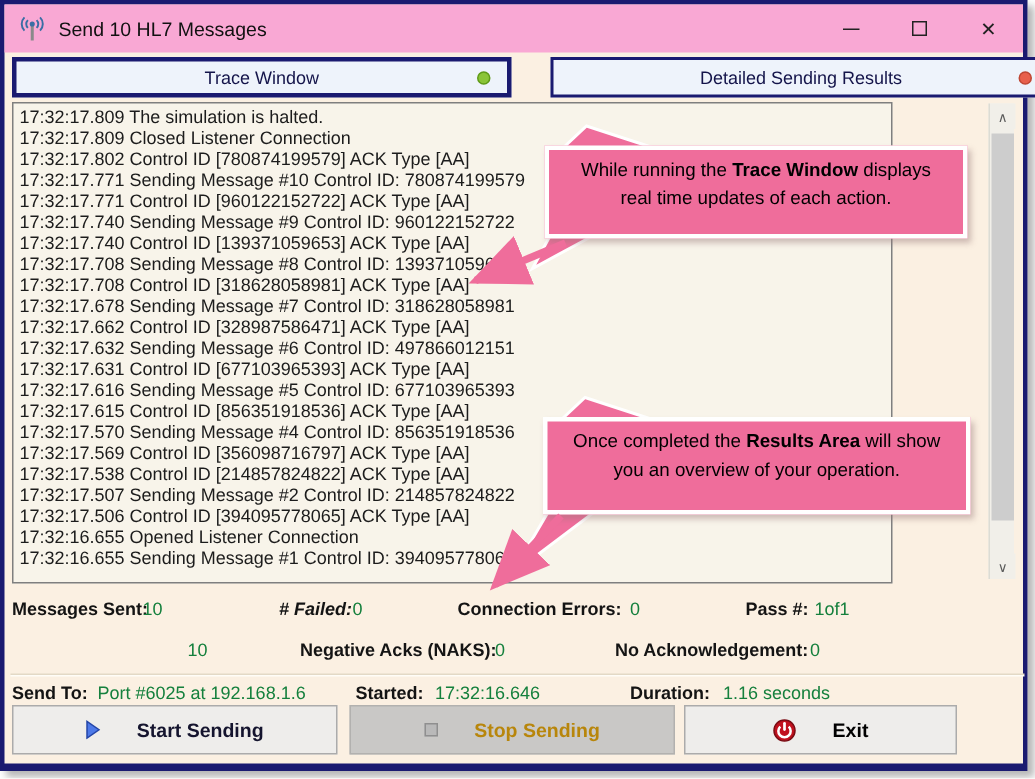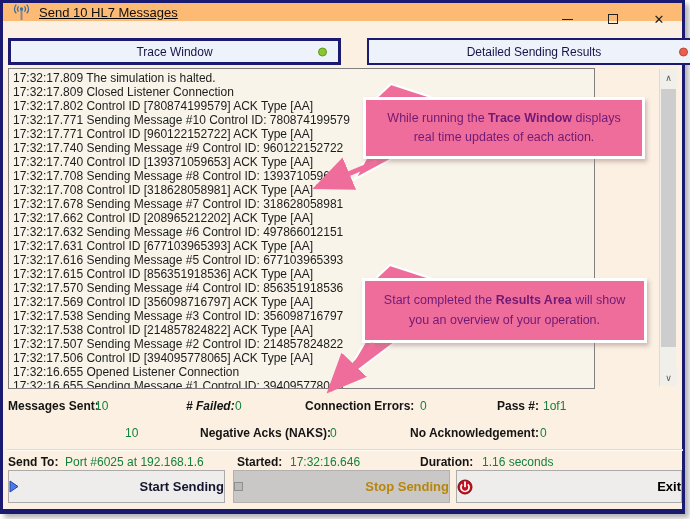--- a/index.html
+++ b/index.html
@@ -6,22 +6,22 @@
   *{box-sizing:border-box;}
   body{font-family:"Liberation Sans", sans-serif;}
   #stage{position:relative;width:690px;height:519px;background:#ffffff;overflow:hidden;}
   .window{
     position:absolute;left:0;top:0;width:685px;height:514px;
     border:3px solid #1a1a70;border-bottom-width:5px;
     background:#fbf0e2;
     box-shadow:4px 4px 5px rgba(120,120,120,.55);
   }
   .titlebar{
-    position:absolute;left:0;top:0;width:100%;height:18px;background:#fdba74;
-    display:flex;align-items:center;text-decoration:underline;
+    position:absolute;left:0;top:0;width:100%;height:32px;background:#f9a8d4;
+    display:flex;align-items:center;
   }
   .title-text{font-size:13px;color:#111;margin-left:8px;}
   .app-icon{margin-left:9px;display:flex;align-items:center;}
   .winbtns{position:absolute;right:0;top:0;height:32px;display:flex;}
   .winbtn{width:46px;height:32px;display:flex;align-items:center;justify-content:center;cursor:default;}
   .glyph-min{width:11px;height:0;border-top:1px solid #222;}
   .glyph-max{width:10px;height:10px;border:1px solid #222;}
   .glyph-close{font-size:13px;color:#222;line-height:1;}
   .tab{
     position:absolute;top:35px;height:27px;background:#eef3fb;
@@ -40,31 +40,31 @@
   .scrollbar{
     position:absolute;right:1px;top:1px;width:17px;height:317px;background:#f1efe9;
     border-left:1px solid #dcdcd4;
   }
   .sb-arrow{position:absolute;left:0;width:17px;height:17px;display:flex;align-items:center;justify-content:center;
     font-size:9px;color:#5a5a5a;background:#f1efe9;}
   .sb-thumb{position:absolute;left:1px;top:20px;width:15px;height:258px;background:#cdcdcd;}
   .callout{
     position:absolute;background:#ef6d9b;border:3px solid #ffffff;
     box-shadow:2px 3px 4px rgba(150,120,120,.45);
-    color:#701a75;font-size:12.5px;line-height:1.55;text-align:center;
-    display:flex;align-items:center;justify-content:center;padding:4px 10px;
+    color:#000000;font-size:12.5px;line-height:1.55;text-align:center;
+    display:flex;justify-content:center;padding:4px 10px;
   }
   .callout .b{font-weight:bold;}
   .stat-label{position:absolute;font-size:12px;font-weight:bold;color:#141414;white-space:nowrap;}
   .stat-value{position:absolute;font-size:12px;color:#15803d;white-space:nowrap;}
   .sep{position:absolute;left:4px;top:446px;width:676px;height:2px;
     border-top:1px solid #e3d9c6;border-bottom:1px solid #fffdf7;}
   .btn{
     position:absolute;top:467px;height:33px;background:#eeedeb;border:1px solid #ababab;
-    display:flex;align-items:center;justify-content:space-between;gap:24px;
+    display:flex;align-items:center;justify-content:center;gap:24px;
     font-size:13px;font-weight:bold;color:#14142e;cursor:pointer;
   }
   .btn.disabled{background:#c9c8c6;border-color:#b2b1af;color:#b8860b;cursor:default;}
   .stop-square{width:9px;height:9px;background:#b9b9b9;border:1px solid #8f8f8f;}
   svg{display:block;}
   .overlay{position:absolute;left:0;top:0;pointer-events:none;}
 </style>
 </head>
 <body>
 
@@ -110,28 +110,27 @@
     <div class="log-line">17:32:17.809 The simulation is halted.</div>
         <div class="log-line">17:32:17.809 Closed Listener Connection</div>
         <div class="log-line">17:32:17.802 Control ID [780874199579] ACK Type [AA]</div>
         <div class="log-line">17:32:17.771 Sending Message #10 Control ID: 780874199579</div>
         <div class="log-line">17:32:17.771 Control ID [960122152722] ACK Type [AA]</div>
         <div class="log-line">17:32:17.740 Sending Message #9 Control ID: 960122152722</div>
         <div class="log-line">17:32:17.740 Control ID [139371059653] ACK Type [AA]</div>
         <div class="log-line">17:32:17.708 Sending Message #8 Control ID: 139371059653</div>
         <div class="log-line">17:32:17.708 Control ID [318628058981] ACK Type [AA]</div>
         <div class="log-line">17:32:17.678 Sending Message #7 Control ID: 318628058981</div>
-        <div class="log-line">17:32:17.662 Control ID [208965212202] ACK Type [AA]</div>
+        <div class="log-line">17:32:17.662 Control ID [328987586471] ACK Type [AA]</div>
         <div class="log-line">17:32:17.632 Sending Message #6 Control ID: 497866012151</div>
         <div class="log-line">17:32:17.631 Control ID [677103965393] ACK Type [AA]</div>
         <div class="log-line">17:32:17.616 Sending Message #5 Control ID: 677103965393</div>
         <div class="log-line">17:32:17.615 Control ID [856351918536] ACK Type [AA]</div>
         <div class="log-line">17:32:17.570 Sending Message #4 Control ID: 856351918536</div>
         <div class="log-line">17:32:17.569 Control ID [356098716797] ACK Type [AA]</div>
-        <div class="log-line">17:32:17.538 Sending Message #3 Control ID: 356098716797</div>
         <div class="log-line">17:32:17.538 Control ID [214857824822] ACK Type [AA]</div>
         <div class="log-line">17:32:17.507 Sending Message #2 Control ID: 214857824822</div>
         <div class="log-line">17:32:17.506 Control ID [394095778065] ACK Type [AA]</div>
         <div class="log-line">17:32:16.655 Opened Listener Connection</div>
         <div class="log-line">17:32:16.655 Sending Message #1 Control ID: 394095778065</div>
       </div>
     <div class="scrollbar" style="right:6px;top:66px;">
       <div class="sb-arrow" style="top:0;">∧</div>
       <div class="sb-thumb"></div>
       <div class="sb-arrow" style="bottom:0;">∨</div>
@@ -142,21 +141,21 @@
       <polygon points="366,150 400,150 352,176" fill="#ef6d9b" stroke="#ffffff" stroke-width="2"></polygon>
       <polygon points="371,277 433,277 387,262" fill="#ef6d9b" stroke="#ffffff" stroke-width="2"></polygon>
       <polygon points="365,334 399,334 338,380" fill="#ef6d9b" stroke="#ffffff" stroke-width="2"></polygon>
     </svg>
 
     <div class="callout" style="left:360px;top:94px;width:282px;height:62px;">
       <div><span>While running the </span><span class="b">Trace Window</span><span> displays real time updates of each action.</span></div>
     </div>
 
     <div class="callout" style="left:359px;top:275px;width:285px;height:65px;">
-      <div><span>Start completed the </span><span class="b">Results Area</span><span> will show you an overview of your operation.</span></div>
+      <div><span>Once completed the </span><span class="b">Results Area</span><span> will show you an overview of your operation.</span></div>
     </div>
 
     <svg class="overlay" width="685" height="514">
       <defs>
         <marker id="ah" markerWidth="9" markerHeight="8" refX="7" refY="3.5" orient="auto">
           <path d="M0,0 L8,3.5 L0,7 z" fill="#ef6d9b"></path>
         </marker>
       </defs>
       <line x1="374" y1="159" x2="314" y2="184" stroke="#ef6d9b" stroke-width="5" marker-end="url(#ah)"></line>
       <line x1="371" y1="341" x2="327" y2="387" stroke="#ef6d9b" stroke-width="5" marker-end="url(#ah)"></line>
@@ -189,21 +188,21 @@
     <div class="btn" style="left:5px;width:217px;">
       <svg width="10" height="13" viewBox="0 0 10 13">
         <polygon points="1,1 1,12 9,6.5" fill="#4d79e8" stroke="#2446a8" stroke-width="1"></polygon>
       </svg>
       <span>Start Sending</span>
     </div>
     <div class="btn disabled" style="left:230px;width:217px;">
       <span class="stop-square"></span>
       <span>Stop Sending</span>
     </div>
-    <div class="btn" style="left:453px;width:226px;color:#000;">
+    <div class="btn" style="left:453px;width:182px;color:#000;">
       <svg width="16" height="16" viewBox="0 0 16 16">
         <circle cx="8" cy="8" r="7" fill="#c1121f" stroke="#7a0c14" stroke-width="1"></circle>
         <path d="M8 3.2 v4.2" stroke="#ffffff" stroke-width="1.8" stroke-linecap="round"></path>
         <path d="M5.2 5.4 a4.1 4.1 0 1 0 5.6 0" fill="none" stroke="#ffffff" stroke-width="1.7"></path>
       </svg>
       <span>Exit</span>
     </div>
 
   </div>
 </div>

